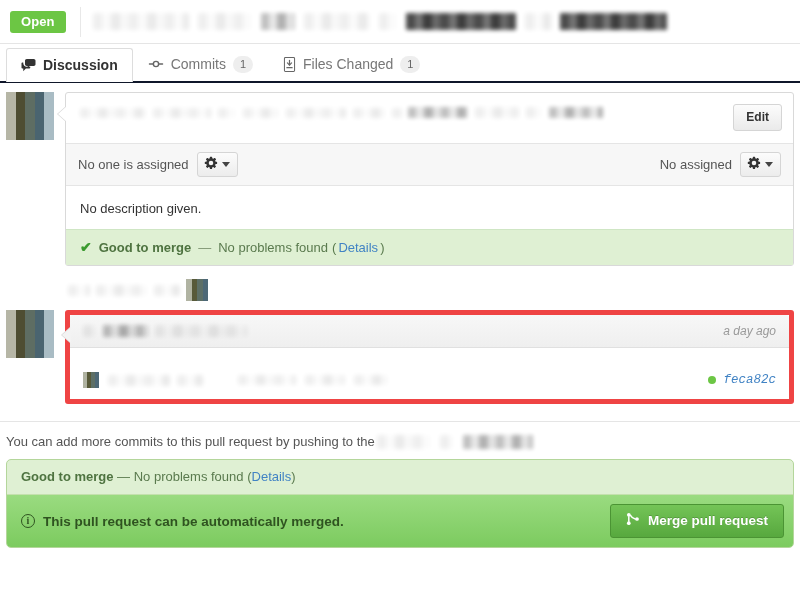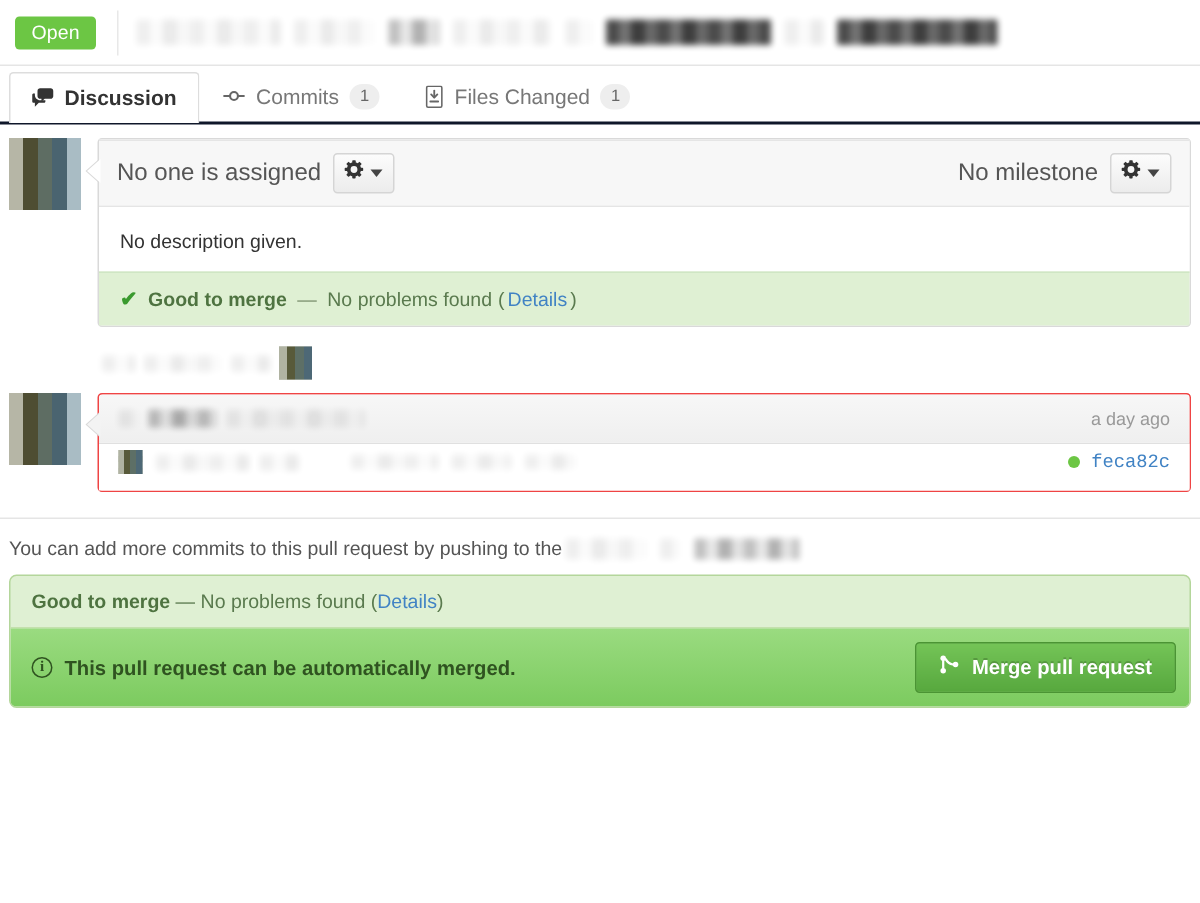--- a/index.html
+++ b/index.html
@@ -94,21 +94,21 @@
     height: 44px;
     border-bottom: 1px solid #e5e5e5;
     display: flex;
     align-items: center;
     padding: 0 10px;
     background: #fff;
   }
   .state-badge {
     background: #6cc644;
     color: #fff;
-    font-weight: normal;
+    font-weight: bold;
     font-size: 13px;
     padding: 4px 11px 5px;
     border-radius: 3px;
     line-height: 1;
     margin-right: 14px;
     letter-spacing: .1px;
   }
   .hdr-sep {
     width: 1px; height: 30px; background: #e8e8e8; margin-right: 12px;
   }
@@ -189,21 +189,21 @@
     color: #333;
     padding: 5px 12px 6px;
     cursor: pointer;
   }
 
   .meta-bar {
     border-top: 1px solid #e5e5e5;
     background: #f7f7f7;
     display: flex; justify-content: space-between;
     padding: 8px 12px;
-    font-size: 16px;
+    font-size: 13px;
     color: #555;
   }
   .meta-left, .meta-right { display: flex; align-items: center; gap: 8px; }
   .gear-btn {
     display: inline-flex; align-items: center; gap: 4px;
     background: linear-gradient(#fcfcfc, #ececec);
     border: 1px solid #d5d5d5;
     border-radius: 3px;
     padding: 3px 7px 3px 6px;
     cursor: pointer;
@@ -237,43 +237,44 @@
   .muted-dash { color: #7d9270; }
 
   
   .push-line { margin: 13px 0 4px 62px; }
 
   .commit-card { display: flex; margin-top: 9px; }
   .commit-card .avatar { width: 48px; height: 48px; flex: none; }
   .commit-box {
     position: relative;
     flex: 1; margin-left: 11px;
-    border: 1px solid #ef4444;
+    border: 5px solid #ef4444;
     border-radius: 3px;
     background: #fff;
+    font-style: italic;
   }
   .commit-box:before, .commit-box:after {
     content: ""; position: absolute; top: 12px;
     width: 0; height: 0;
     border-top: 8px solid transparent;
     border-bottom: 8px solid transparent;
   }
   .commit-box:before { left: -9px; border-right: 9px solid #d9d9d9; }
   .commit-box:after  { left: -8px; border-right: 9px solid #f3f3f3; }
 
   .commit-head {
     background: linear-gradient(#f7f7f7, #efefef);
     border-bottom: 1px solid #e0e0e0;
     border-top-left-radius: 3px; border-top-right-radius: 3px;
     padding: 9px 13px;
     display: flex; align-items: center; justify-content: space-between;
   }
   .commit-time { font-size: 12px; color: #999; }
   .commit-row {
-    padding: 4px 13px 11px;
+    padding: 24px 13px 11px;
     display: flex; align-items: center; justify-content: space-between;
     background: #fff;
   }
   .commit-row-left { display: flex; align-items: center; gap: 9px; }
   .commit-row .avatar.sm { width: 16px; height: 16px; flex: none; }
   .sha { display: flex; align-items: center; gap: 7px; }
   .sha-dot {
     width: 8px; height: 8px; border-radius: 50%;
     background: #6cc644; display: inline-block;
   }
@@ -382,35 +383,53 @@
     <span>Files Changed</span>
     <span class="counter">1</span>
   </div>
 </div>
 
 <div id="main">
 
   <div class="comment-row">
     <div class="avatar"></div>
     <div class="bubble">
+      <div class="bubble-body">
+        <button class="edit-btn">Edit</button>
+        <div id="cmt-line1" style="margin-bottom: 9px; display: inline-flex; align-items: center; gap: 7px;">
+            <span class="blur light" style="width: 66px; height: 10px;"></span>
+            <span class="blur light" style="width: 58px; height: 10px;"></span>
+            <span class="blur light" style="width: 18px; height: 10px;"></span>
+            <span class="blur light" style="width: 36px; height: 10px;"></span>
+            <span class="blur light" style="width: 60px; height: 10px;"></span>
+            <span class="blur light" style="width: 32px; height: 10px;"></span>
+            <span class="blur light" style="width: 12px; height: 10px;"></span>
+          </div>
+        <div id="cmt-line2" style="display: inline-flex; align-items: center; gap: 7px;">
+            <span class="blur mid" style="width: 60px; height: 11px;"></span>
+            <span class="blur light" style="width: 44px; height: 11px;"></span>
+            <span class="blur light" style="width: 16px; height: 11px;"></span>
+            <span class="blur mid" style="width: 54px; height: 11px;"></span>
+          </div>
+      </div>
 
       <div class="meta-bar">
         <div class="meta-left">
           <span>No one is assigned</span>
           <span class="gear-btn">
             <span>
               <svg width="14" height="14" viewBox="0 0 16 16" fill="#333">
                 <path d="M14.5 6.6h-1.2a5.4 5.4 0 0 0-.6-1.5l.85-.85a.6.6 0 0 0 0-.85l-1.0-1.0a.6.6 0 0 0-.85 0l-.85.85a5.4 5.4 0 0 0-1.5-.6V1.5a.6.6 0 0 0-.6-.6H7.25a.6.6 0 0 0-.6.6v1.15a5.4 5.4 0 0 0-1.5.6l-.85-.85a.6.6 0 0 0-.85 0l-1.0 1.0a.6.6 0 0 0 0 .85l.85.85a5.4 5.4 0 0 0-.6 1.5H1.5a.6.6 0 0 0-.6.6v1.4a.6.6 0 0 0 .6.6h1.2c.13.53.34 1.03.6 1.5l-.85.85a.6.6 0 0 0 0 .85l1.0 1.0a.6.6 0 0 0 .85 0l.85-.85c.47.27.97.47 1.5.6v1.15a.6.6 0 0 0 .6.6h1.4a.6.6 0 0 0 .6-.6v-1.15a5.4 5.4 0 0 0 1.5-.6l.85.85a.6.6 0 0 0 .85 0l1.0-1.0a.6.6 0 0 0 0-.85l-.85-.85c.27-.47.47-.97.6-1.5h1.2a.6.6 0 0 0 .6-.6V7.2a.6.6 0 0 0-.6-.6zM8 10.6A2.6 2.6 0 1 1 8 5.4a2.6 2.6 0 0 1 0 5.2z"></path>
               </svg>
             </span>
             <span class="caret"></span>
           </span>
         </div>
         <div class="meta-right">
-          <span>No milestone</span>
+          <span>No assigned</span>
           <span class="gear-btn">
             <span>
               <svg width="14" height="14" viewBox="0 0 16 16" fill="#333">
                 <path d="M14.5 6.6h-1.2a5.4 5.4 0 0 0-.6-1.5l.85-.85a.6.6 0 0 0 0-.85l-1.0-1.0a.6.6 0 0 0-.85 0l-.85.85a5.4 5.4 0 0 0-1.5-.6V1.5a.6.6 0 0 0-.6-.6H7.25a.6.6 0 0 0-.6.6v1.15a5.4 5.4 0 0 0-1.5.6l-.85-.85a.6.6 0 0 0-.85 0l-1.0 1.0a.6.6 0 0 0 0 .85l.85.85a5.4 5.4 0 0 0-.6 1.5H1.5a.6.6 0 0 0-.6.6v1.4a.6.6 0 0 0 .6.6h1.2c.13.53.34 1.03.6 1.5l-.85.85a.6.6 0 0 0 0 .85l1.0 1.0a.6.6 0 0 0 .85 0l.85-.85c.47.27.97.47 1.5.6v1.15a.6.6 0 0 0 .6.6h1.4a.6.6 0 0 0 .6-.6v-1.15a5.4 5.4 0 0 0 1.5-.6l.85.85a.6.6 0 0 0 .85 0l1.0-1.0a.6.6 0 0 0 0-.85l-.85-.85c.27-.47.47-.97.6-1.5h1.2a.6.6 0 0 0 .6-.6V7.2a.6.6 0 0 0-.6-.6zM8 10.6A2.6 2.6 0 1 1 8 5.4a2.6 2.6 0 0 1 0 5.2z"></path>
               </svg>
             </span>
             <span class="caret"></span>
           </span>
         </div>
       </div>

